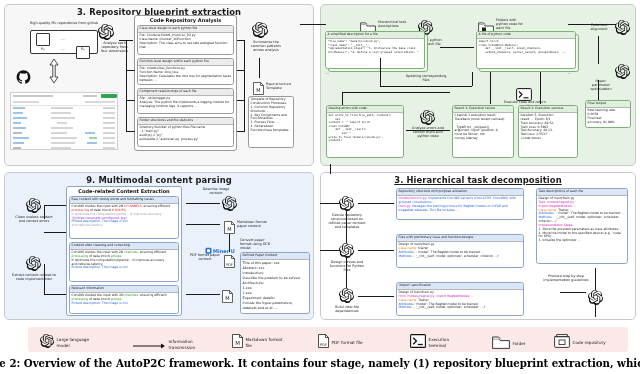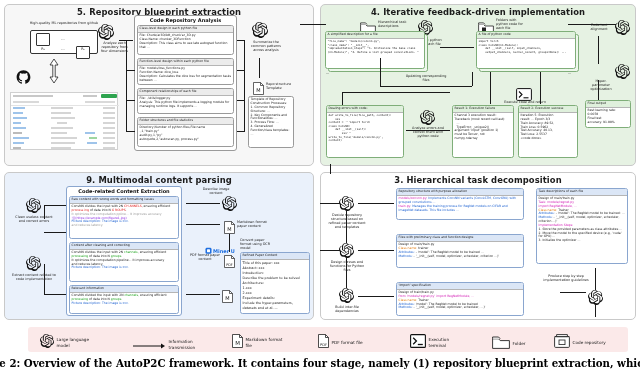--- a/index.html
+++ b/index.html
@@ -30,21 +30,21 @@
   .fileicon{border:1px solid #333;background:#fff;border-radius:1px;position:relative;}
   .tbl{background:#fff;border:1px solid #d0d0d0;}
 </style>
 </head>
 <body>
 
 <div id="root">
 
   <div class="abs stage" style="left:4px;top:4px;width:310px;height:162px;background:#f7f7f7;">
   </div>
-  <div class="abs stage-title" style="left:4px;top:7px;width:310px;">5. Repository blueprint extraction</div>
+  <div class="abs stage-title" style="left:4px;top:7px;width:310px;">3. Repository blueprint extraction</div>
 
   <div class="abs lbl" style="left:24px;top:21px;width:80px;">High-quality ML repositories from github</div>
 
   <div class="abs" style="left:30px;top:30px;width:68px;height:24px;border:1px solid #333;border-radius:2px;background:#fff;"></div>
   <div class="abs fileicon" style="left:36px;top:33px;width:14px;height:13px;"></div>
   <div class="abs fileicon" style="left:76px;top:33px;width:14px;height:13px;"></div>
   <div class="abs lbl" style="left:54px;top:37px;width:18px;">…</div>
   <div class="abs lbl" style="left:36px;top:47px;width:14px;">R₁</div>
   <div class="abs lbl" style="left:54px;top:47px;width:18px;">…</div>
   <div class="abs lbl" style="left:76px;top:47px;width:14px;">Rₙ</div>
@@ -294,21 +294,21 @@
   <div class="ln" style="left:44px;top:205px;width:22px;height:0.7px;"></div>
   <div class="ln" style="left:44px;top:232px;width:22px;height:0.7px;"></div>
   <div class="ln" style="left:44px;top:264px;width:0.7px;height:30px;"></div>
   <div class="ln" style="left:44px;top:294px;width:22px;height:0.7px;"></div>
   <div class="ln" style="left:186px;top:203px;width:34px;height:0.7px;"></div>
   <div class="ln" style="left:186px;top:224px;width:34px;height:0.7px;"></div>
   <div class="ln" style="left:229px;top:234px;width:0.7px;height:18px;"></div>
   <div class="ln" style="left:186px;top:294px;width:34px;height:0.7px;"></div>
 
   <div class="abs stage" style="left:320px;top:172px;width:316px;height:148px;background:#ffffff;"></div>
-  <div class="abs stage-title" style="left:320px;top:175px;width:316px;">3. Hierarchical task decomposition</div>
+  <div class="abs stage-title" style="left:320px;top:175px;width:316px;text-decoration:underline;">3. Hierarchical task decomposition</div>
 
   <div class="abs" style="left:339px;top:196px;width:15px;height:15px;">
     <svg viewBox="0 0 24 24" width="15" height="15">
         <path fill="#111" d="M22.28 9.82a5.98 5.98 0 0 0-.52-4.91 6.05 6.05 0 0 0-6.5-2.9A6 6 0 0 0 4.98 4.2a5.98 5.98 0 0 0-4 2.9 6.05 6.05 0 0 0 .75 7.1 5.98 5.98 0 0 0 .51 4.91 6.05 6.05 0 0 0 6.5 2.9A6 6 0 0 0 19.02 19.8a5.98 5.98 0 0 0 4-2.9 6.05 6.05 0 0 0-.74-7.08zM13.44 21.2a4.5 4.5 0 0 1-2.88-1.04l.14-.08 4.78-2.76a.78.78 0 0 0 .4-.68V9.9l2.02 1.17a.07.07 0 0 1 .4.06v5.58a4.5 4.5 0 0 1-4.5 4.5zM3.77 17.08a4.48 4.48 0 0 1-.54-3.02l.14.09 4.79 2.76a.78.78 0 0 0 .78 0l5.84-3.37v2.33a.07.07 0 0 1-.3.06L9.9 18.73a4.5 4.5 0 0 1-6.14-1.65zM2.51 6.96a4.48 4.48 0 0 1 2.35-1.98v5.68a.78.78 0 0 0 .39.67l5.82 3.36-2.02 1.17a.07.07 0 0 1-.7.01L4.13 13.08a4.5 4.5 0 0 1-1.62-6.12zM19.2 10.9l-5.84-3.4 2.02-1.16a.07.07 0 0 1 .07 0l4.84 2.8a4.5 4.5 0 0 1-.68 8.1v-5.67a.78.78 0 0 0-.4-.67zM21.2 7.9l-.14-.09-4.78-2.78a.78.78 0 0 0-.79 0L9.66 8.4V6.07a.07.07 0 0 1 .03-.06l4.84-2.79a4.5 4.5 0 0 1 6.68 4.66zM8.56 12.1L6.54 10.93a.07.07 0 0 1-.04-.06V5.3a4.5 4.5 0 0 1 7.38-3.45l-.14.08L8.96 4.69a.78.78 0 0 0-.4.67zm1.1-2.37L12.26 8.2l2.6 1.5v3l-2.6 1.5-2.6-1.5z"></path>
       </svg>
   </div>
   <div class="abs lbl" style="left:325px;top:213px;width:44px;">Decide repository structure based on refined paper content and templates</div>
 
   <div class="abs" style="left:339px;top:243px;width:15px;height:15px;">
     <svg viewBox="0 0 24 24" width="15" height="15">
@@ -383,21 +383,20 @@
   <div class="ln" style="left:346px;top:211px;width:0.7px;height:32px;"></div>
   <div class="ln" style="left:346px;top:258px;width:0.7px;height:30px;"></div>
   <div class="ln" style="left:320px;top:203px;width:20px;height:0.7px;"></div>
   <div class="ln" style="left:320px;top:250px;width:20px;height:0.7px;"></div>
   <div class="ln" style="left:575px;top:268px;width:0.7px;height:0px;"></div>
   <div class="ln" style="left:560px;top:292px;width:26px;height:0.7px;"></div>
   <div class="ln" style="left:595px;top:268px;width:0.7px;height:22px;"></div>
   <div class="ln" style="left:595px;top:305px;width:0.7px;height:12px;"></div>
 
   <div class="abs stage" style="left:320px;top:4px;width:316px;height:162px;background:#e6f2e3;"></div>
-  <div class="abs stage-title" style="left:320px;top:7px;width:316px;">4. Iterative feedback-driven implementation</div>
 
   <div class="abs" style="left:360px;top:19px;width:16px;height:12px;">
     <svg viewBox="0 0 16 12" width="16" height="12">
         <path d="M0.6 2.4h5l1.4 1.6h8.4v7.4H0.6z" fill="#fff" stroke="#222" stroke-width="0.8"></path>
         <path d="M0.6 2.4V0.9h5l1.4 1.5" fill="#fff" stroke="#222" stroke-width="0.8"></path>
       </svg>
   </div>
   <div class="abs lbl l" style="left:378px;top:20px;width:32px;">Hierarchical task descriptions</div>
 
   <div class="abs" style="left:478px;top:19px;width:16px;height:12px;">

